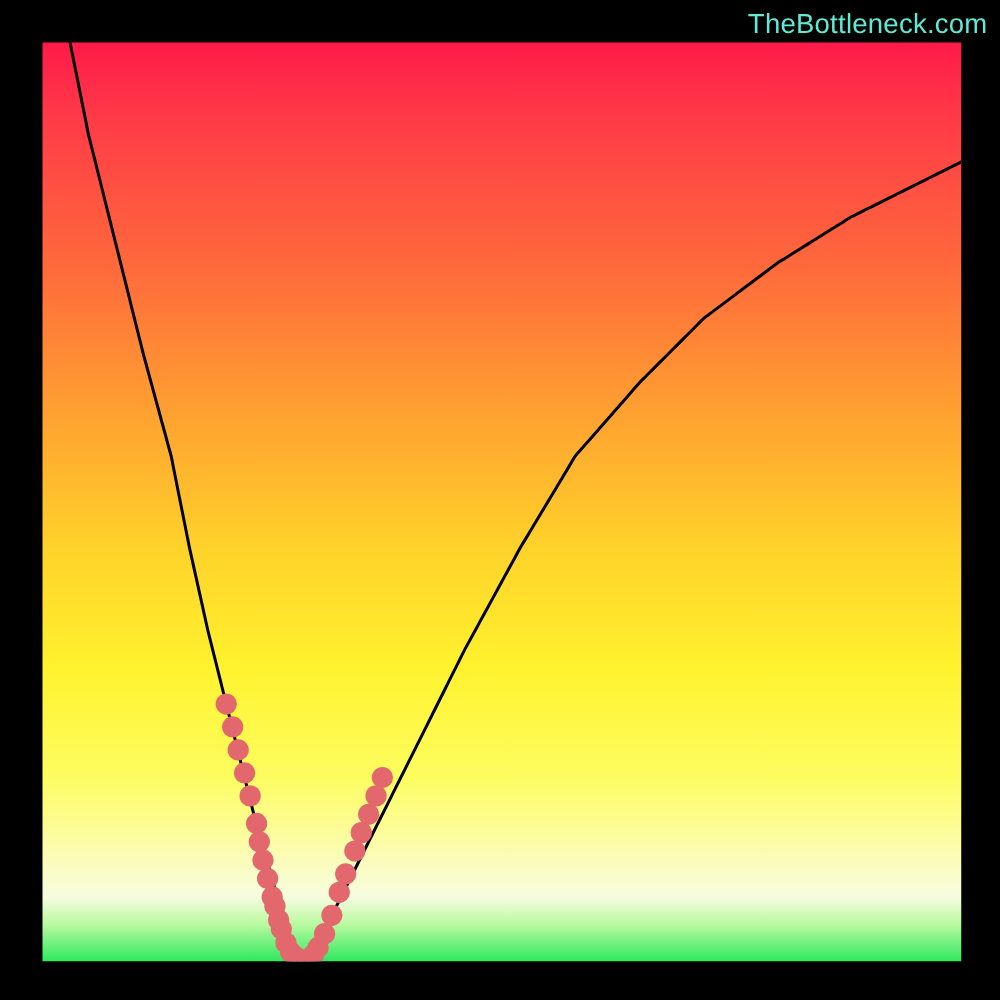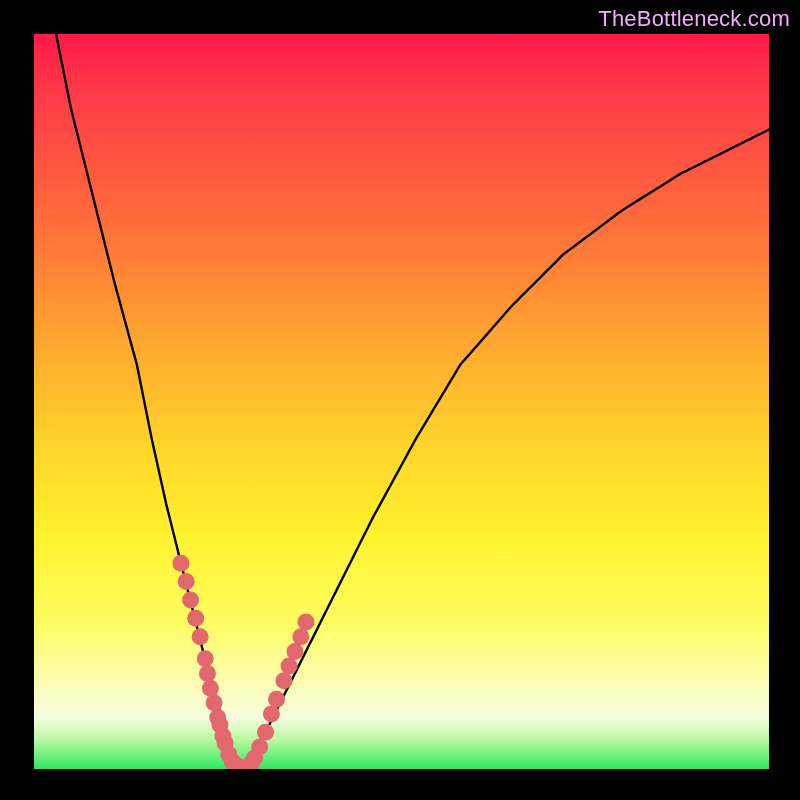--- a/index.html
+++ b/index.html
@@ -38,21 +38,21 @@
       #fcfcb0 88%,
       #f6fde0 93%,
       #b9f9a0 96%,
       #2fe85f 100%
     );
   }
   .watermark {
     position: absolute;
     top: 6px;
     right: 10px;
-    color: #f0abfc;
+    color: #5eead4;
     font-size: 22px;
     font-weight: 500;
     letter-spacing: 0.2px;
     user-select: none;
   }
   .curve-svg {
     position: absolute;
     top: 0;
     left: 0;
     width: 735px;

